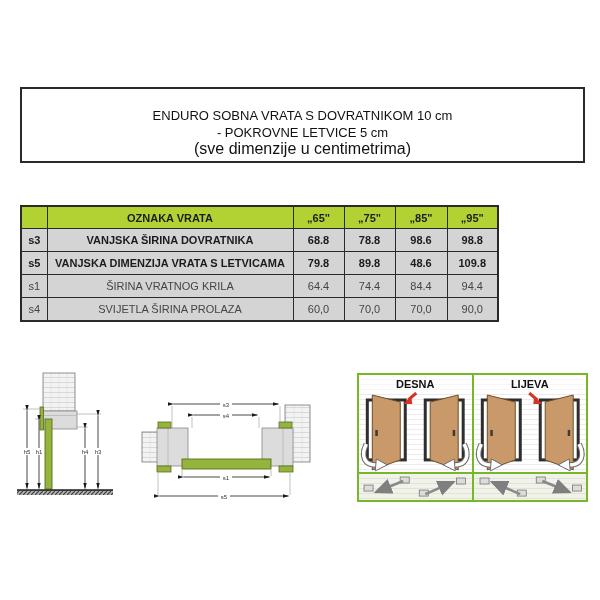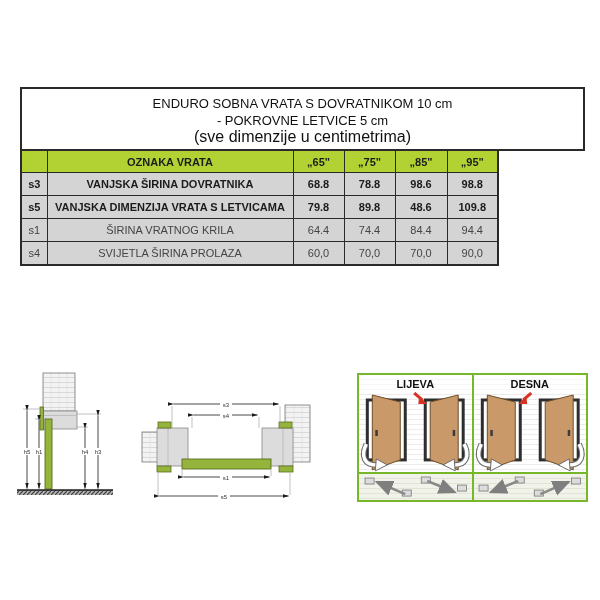--- a/index.html
+++ b/index.html
@@ -1,26 +1,26 @@
 <!DOCTYPE html>
 <html><head>
 <meta charset="utf-8">
 <style>
   html,body { margin:0; padding:0; background:#fff; }
   .page { position:relative; width:600px; height:600px; background:#ffffff;
           font-family:"Liberation Sans", sans-serif; color:#222; overflow:hidden; }
 
   
   .spec { position:absolute; left:20px; top:87px; width:565px; }
-  .title-box { border:2px solid #2a2a2a; text-align:center; padding:6px 0 4px 0; background:#fff; }
+  .title-box { border:2px solid #2a2a2a; text-align:center; padding:18px 0 4px 0; background:#fff; }
   .title-line { font-size:13px; line-height:17px; color:#111; }
   .title-sub  { font-size:16px; line-height:16px; color:#111; }
 
   .tables-row { display:flex; margin-top:-2px; align-items:flex-start; }
-  table { border-collapse:collapse; table-layout:fixed; }
+  table { border-collapse:collapse; table-layout:fixed;margin-top:44px; }
   .main-table { width:477px; border:2px solid #2a2a2a; }
   .vis-table  { width:77px;  border:2px solid #2a2a2a; margin-left:11px; }
   th,td { border:1px solid #2a2a2a; height:22px; padding:0 2px; text-align:center;
           font-size:11px; overflow:hidden; white-space:nowrap; }
   tr.head th { background:#b2d233; height:21px; font-weight:bold; color:#1c1c1c; }
   td { background:#d4d4d4; color:#2e2e2e; }
   tr.b td { font-weight:bold; color:#1b1b1b; }
   tr.r td { font-weight:normal; color:#444; }
 
   
@@ -208,20 +208,59 @@
       <rect x="82" y="80.5" width="12" height="7" fill="#fff"></rect>
       <rect x="80" y="99.5" width="12" height="7" fill="#fff"></rect>
       <text x="88" y="13.5" text-anchor="middle">s3</text>
       <text x="88" y="24.5" text-anchor="middle">s4</text>
       <text x="88" y="86.5" text-anchor="middle">s1</text>
       <text x="86" y="105.5" text-anchor="middle">s5</text>
     </g>
   </svg>
 
   <div class="swing">
+
+    <div class="panel">
+      <div class="panel-title">DESNA</div>
+      <svg class="doors-svg" viewBox="0 0 112 80" preserveAspectRatio="xMidYMid meet">
+        <g>
+          <rect x="8" y="8" width="38" height="60" fill="#fdfdfd" stroke="#2e2e2e" stroke-width="3"></rect>
+          <polygon points="13,3 41,10 41,68 13,78" fill="#c9996a" stroke="#6d4d29" stroke-width="1"></polygon>
+          <rect x="16" y="38" width="2.5" height="6" fill="#3a3a3a"></rect>
+          <path d="M57,1 L49,8" stroke="#d63327" stroke-width="3" fill="none"></path>
+          <polygon points="44,12 52,4 53,12" fill="#d63327"></polygon>
+          <path d="M7,52 C1,64 5,74 18,73" fill="none" stroke="#6a6a6a" stroke-width="5.5"></path>
+          <path d="M7,52 C1,64 5,74 18,73" fill="none" stroke="#ffffff" stroke-width="3.5"></path>
+          <polygon points="17,67 28,73 16,79" fill="#ffffff" stroke="#6a6a6a" stroke-width="1"></polygon>
+        </g>
+        <g>
+          <rect x="66" y="8" width="38" height="60" fill="#fdfdfd" stroke="#2e2e2e" stroke-width="3"></rect>
+          <polygon points="99,3 71,10 71,68 99,78" fill="#c9996a" stroke="#6d4d29" stroke-width="1"></polygon>
+          <rect x="93.5" y="38" width="2.5" height="6" fill="#3a3a3a"></rect>
+          <path d="M105,52 C111,64 107,74 94,73" fill="none" stroke="#6a6a6a" stroke-width="5.5"></path>
+          <path d="M105,52 C111,64 107,74 94,73" fill="none" stroke="#ffffff" stroke-width="3.5"></path>
+          <polygon points="95,67 84,73 96,79" fill="#ffffff" stroke="#6a6a6a" stroke-width="1"></polygon>
+        </g>
+      </svg>
+      <div class="strip">
+        <svg viewBox="0 0 112 26" preserveAspectRatio="xMidYMid meet">
+          <defs>
+            <marker id="mA" markerWidth="8" markerHeight="8" refX="6" refY="3" orient="auto">
+              <path d="M0,0 L7,3 L0,6 z" fill="#7f7f7f"></path>
+            </marker>
+          </defs>
+          <rect x="5" y="11" width="9" height="6" fill="#dcdcdc" stroke="#777" stroke-width="0.8"></rect>
+          <rect x="41" y="3" width="9" height="6" fill="#dcdcdc" stroke="#777" stroke-width="0.8"></rect>
+          <line x1="44" y1="7" x2="17" y2="18" stroke="#8a8a8a" stroke-width="2.6" marker-end="url(#mA)"></line>
+          <rect x="60" y="16" width="9" height="6" fill="#dcdcdc" stroke="#777" stroke-width="0.8"></rect>
+          <rect x="97" y="4" width="9" height="6" fill="#dcdcdc" stroke="#777" stroke-width="0.8"></rect>
+          <line x1="66" y1="20" x2="94" y2="8" stroke="#8a8a8a" stroke-width="2.6" marker-end="url(#mA)"></line>
+        </svg>
+      </div>
+    </div>
 
     <div class="panel">
       <div class="panel-title">LIJEVA</div>
       <svg class="doors-svg" viewBox="0 0 112 80" preserveAspectRatio="xMidYMid meet">
         <g transform="translate(112,0) scale(-1,1)">
           <g>
             <rect x="8" y="8" width="38" height="60" fill="#fdfdfd" stroke="#2e2e2e" stroke-width="3"></rect>
             <polygon points="13,3 41,10 41,68 13,78" fill="#c9996a" stroke="#6d4d29" stroke-width="1"></polygon>
             <rect x="16" y="38" width="2.5" height="6" fill="#3a3a3a"></rect>
             <path d="M57,1 L49,8" stroke="#d63327" stroke-width="3" fill="none"></path>
@@ -251,54 +290,15 @@
             <rect x="5" y="11" width="9" height="6" fill="#dcdcdc" stroke="#777" stroke-width="0.8"></rect>
             <rect x="41" y="3" width="9" height="6" fill="#dcdcdc" stroke="#777" stroke-width="0.8"></rect>
             <line x1="44" y1="7" x2="17" y2="18" stroke="#8a8a8a" stroke-width="2.6" marker-end="url(#mB)"></line>
             <rect x="60" y="16" width="9" height="6" fill="#dcdcdc" stroke="#777" stroke-width="0.8"></rect>
             <rect x="97" y="4" width="9" height="6" fill="#dcdcdc" stroke="#777" stroke-width="0.8"></rect>
             <line x1="66" y1="20" x2="94" y2="8" stroke="#8a8a8a" stroke-width="2.6" marker-end="url(#mB)"></line>
           </g>
         </svg>
       </div>
     </div>
-
-    <div class="panel">
-      <div class="panel-title">DESNA</div>
-      <svg class="doors-svg" viewBox="0 0 112 80" preserveAspectRatio="xMidYMid meet">
-        <g>
-          <rect x="8" y="8" width="38" height="60" fill="#fdfdfd" stroke="#2e2e2e" stroke-width="3"></rect>
-          <polygon points="13,3 41,10 41,68 13,78" fill="#c9996a" stroke="#6d4d29" stroke-width="1"></polygon>
-          <rect x="16" y="38" width="2.5" height="6" fill="#3a3a3a"></rect>
-          <path d="M57,1 L49,8" stroke="#d63327" stroke-width="3" fill="none"></path>
-          <polygon points="44,12 52,4 53,12" fill="#d63327"></polygon>
-          <path d="M7,52 C1,64 5,74 18,73" fill="none" stroke="#6a6a6a" stroke-width="5.5"></path>
-          <path d="M7,52 C1,64 5,74 18,73" fill="none" stroke="#ffffff" stroke-width="3.5"></path>
-          <polygon points="17,67 28,73 16,79" fill="#ffffff" stroke="#6a6a6a" stroke-width="1"></polygon>
-        </g>
-        <g>
-          <rect x="66" y="8" width="38" height="60" fill="#fdfdfd" stroke="#2e2e2e" stroke-width="3"></rect>
-          <polygon points="99,3 71,10 71,68 99,78" fill="#c9996a" stroke="#6d4d29" stroke-width="1"></polygon>
-          <rect x="93.5" y="38" width="2.5" height="6" fill="#3a3a3a"></rect>
-          <path d="M105,52 C111,64 107,74 94,73" fill="none" stroke="#6a6a6a" stroke-width="5.5"></path>
-          <path d="M105,52 C111,64 107,74 94,73" fill="none" stroke="#ffffff" stroke-width="3.5"></path>
-          <polygon points="95,67 84,73 96,79" fill="#ffffff" stroke="#6a6a6a" stroke-width="1"></polygon>
-        </g>
-      </svg>
-      <div class="strip">
-        <svg viewBox="0 0 112 26" preserveAspectRatio="xMidYMid meet">
-          <defs>
-            <marker id="mA" markerWidth="8" markerHeight="8" refX="6" refY="3" orient="auto">
-              <path d="M0,0 L7,3 L0,6 z" fill="#7f7f7f"></path>
-            </marker>
-          </defs>
-          <rect x="5" y="11" width="9" height="6" fill="#dcdcdc" stroke="#777" stroke-width="0.8"></rect>
-          <rect x="41" y="3" width="9" height="6" fill="#dcdcdc" stroke="#777" stroke-width="0.8"></rect>
-          <line x1="44" y1="7" x2="17" y2="18" stroke="#8a8a8a" stroke-width="2.6" marker-end="url(#mA)"></line>
-          <rect x="60" y="16" width="9" height="6" fill="#dcdcdc" stroke="#777" stroke-width="0.8"></rect>
-          <rect x="97" y="4" width="9" height="6" fill="#dcdcdc" stroke="#777" stroke-width="0.8"></rect>
-          <line x1="66" y1="20" x2="94" y2="8" stroke="#8a8a8a" stroke-width="2.6" marker-end="url(#mA)"></line>
-        </svg>
-      </div>
-    </div>
   </div>
 
 </div>
 
 </body></html>

